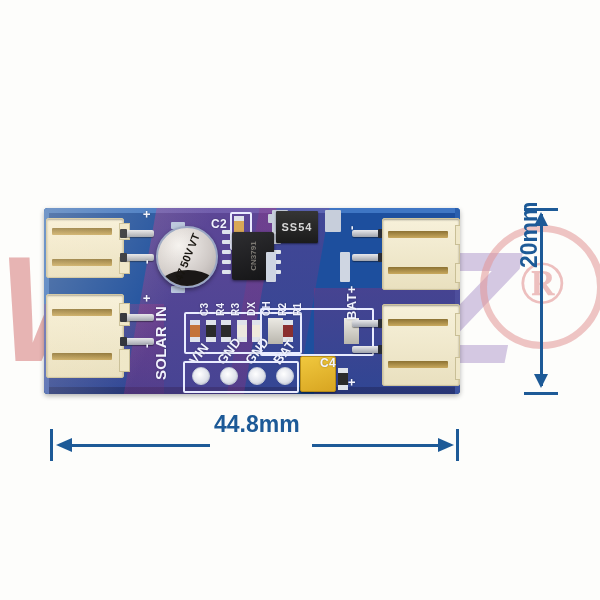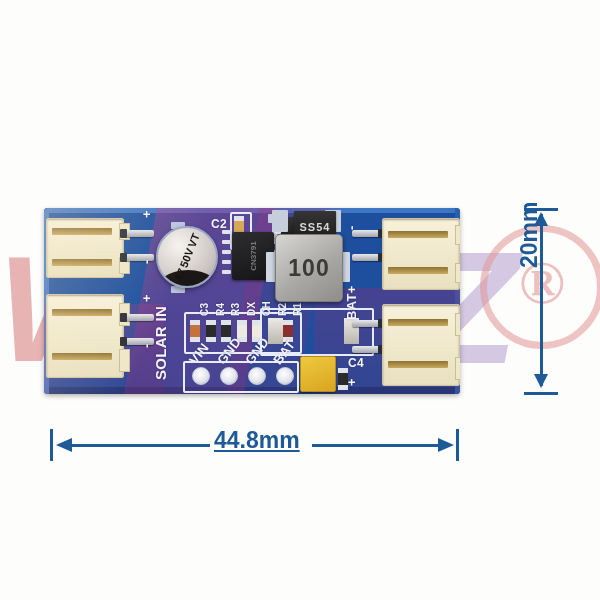--- a/index.html
+++ b/index.html
@@ -276,32 +276,31 @@
         <div class="silk" style="left: 226px; top: 150px; font-size: 13px; transform: rotate(-52deg); transform-origin: left top;">BAT</div>
       </div>
     <div class="silkbox" style="left:139px;top:153px;width:112px;height:28px;"></div>
     <div class="thole" style="left:148px;top:159px;"></div>
     <div class="thole" style="left:176px;top:159px;"></div>
     <div class="thole" style="left:204px;top:159px;"></div>
     <div class="thole" style="left:232px;top:159px;"></div>
 
     <div class="smd-pad" style="left:228px;top:2px;width:16px;height:22px;"></div>
     <div class="smd-pad" style="left:281px;top:2px;width:16px;height:22px;"></div>
-    <div class="smd-black" style="left:250px;top:3px;width:42px;height:32px;font-size:11px;letter-spacing:1px;">SS54</div>
+    <div class="smd-black" style="left:232px;top:3px;width:42px;height:32px;font-size:11px;letter-spacing:1px;">SS54</div>
 
     <div class="ind-pad" style="left:222px;top:44px;"></div>
     <div class="ind-pad" style="left:296px;top:44px;"></div>
-    <div class="induct" style="left:231px;top:26px;width:66px;height:66px;">100</div>
 
     <div class="silkbox" style="left:216px;top:100px;width:110px;height:44px;"></div>
     <div class="rsense-end" style="left:224px;top:110px;height:26px;"></div>
     <div class="rsense-end" style="left:300px;top:110px;height:26px;"></div>
 
     <div class="tant" style="left:256px;top:148px;width:34px;height:34px;"></div>
-    <div class="silk" style="left:304px;top:148px;font-size:12px;">C4</div>
+    <div class="silk" style="left:276px;top:148px;font-size:12px;">C4</div>
     <div class="chipr" style="left:294px;top:160px;height:22px;">
       <div class="t"></div>
       <div class="body" style="top:5px;height:12px;background:#2b2b2b;"></div>
       <div class="b"></div>
     </div>
 
     <div class="pin" style="left:308px;top:22px;width:30px;"></div>
     <div class="pinhead" style="left:334px;top:21px;"></div>
     <div class="pin" style="left:308px;top:46px;width:30px;"></div>
     <div class="pinhead" style="left:334px;top:45px;"></div>
@@ -336,15 +335,15 @@
   <div class="arrow" style="left:534px;top:212px;border-left:7px solid transparent;border-right:7px solid transparent;border-bottom:14px solid #1d5a97;"></div>
   <div class="arrow" style="left:534px;top:374px;border-left:7px solid transparent;border-right:7px solid transparent;border-top:14px solid #1d5a97;"></div>
   <div class="dimtxt" style="left:516px;top:268px;transform:rotate(-90deg);transform-origin:left top;white-space:nowrap;">20mm</div>
 
   <div class="dimline" style="left:50px;top:429px;width:3px;height:32px;"></div>
   <div class="dimline" style="left:456px;top:429px;width:3px;height:32px;"></div>
   <div class="dimline" style="left:70px;top:444px;width:140px;height:3px;"></div>
   <div class="dimline" style="left:312px;top:444px;width:132px;height:3px;"></div>
   <div class="arrow" style="left:56px;top:438px;border-top:7px solid transparent;border-bottom:7px solid transparent;border-right:16px solid #1d5a97;"></div>
   <div class="arrow" style="left:438px;top:438px;border-top:7px solid transparent;border-bottom:7px solid transparent;border-left:16px solid #1d5a97;"></div>
-  <div class="dimtxt" style="left:214px;top:427px;text-decoration:underline;">44.8mm</div>
+  <div class="dimtxt" style="left:214px;top:411px;">44.8mm</div>
 
 </div>
 
 </body></html>

